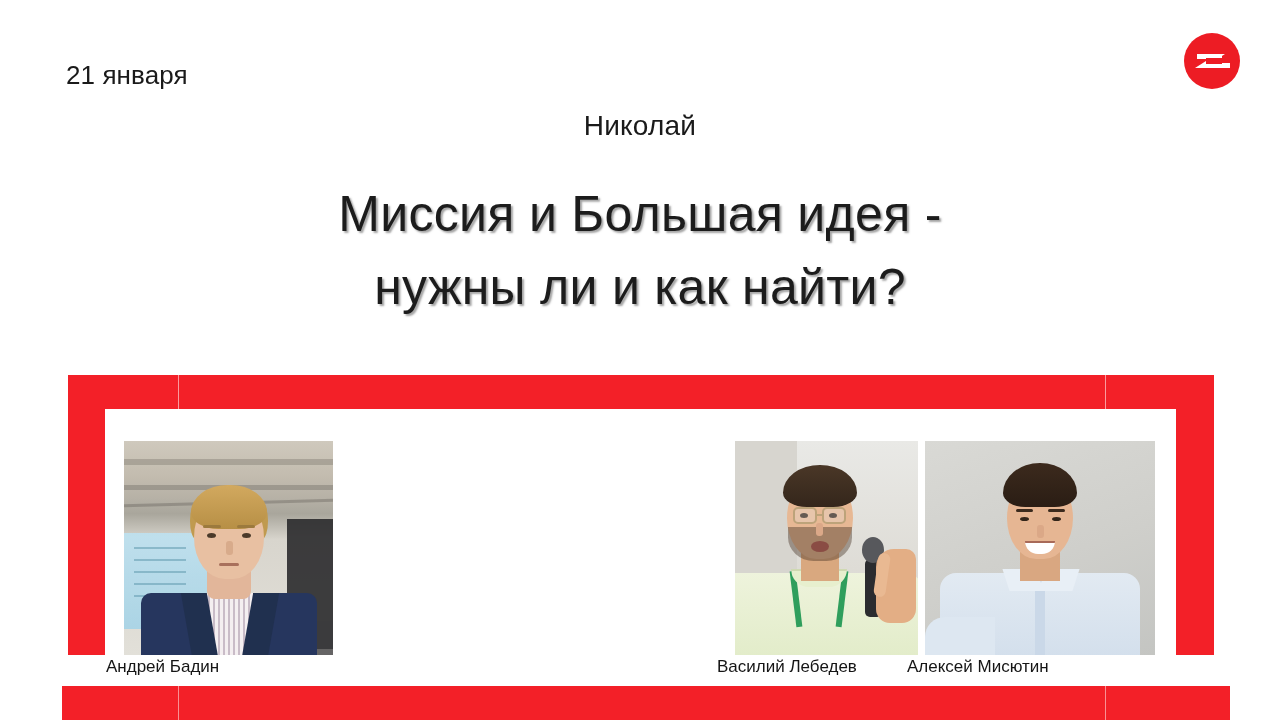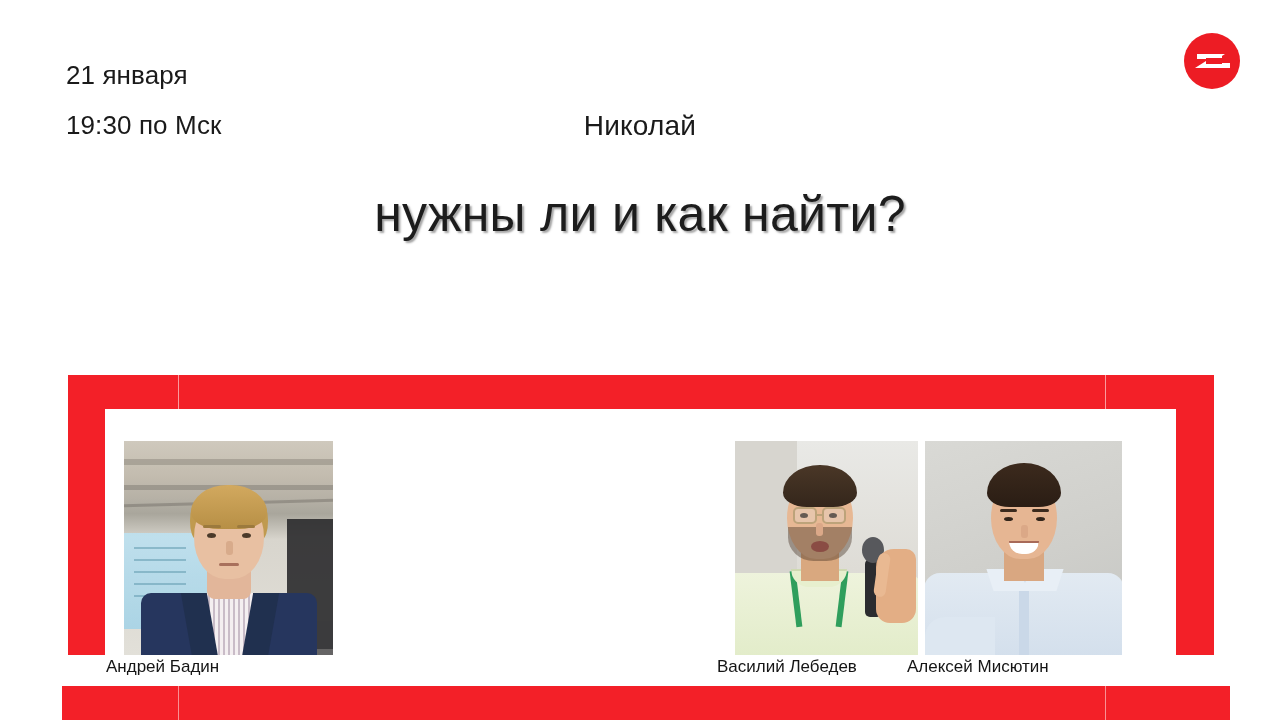--- a/index.html
+++ b/index.html
@@ -293,25 +293,25 @@
     <svg viewBox="0 0 62 62" xmlns="http://www.w3.org/2000/svg">
       <circle cx="31" cy="31" r="28" fill="#ed1c24"></circle>
       <path d="M8 24 L41 24 L41 29 L16 29 L16 24 Z" fill="#ffffff"></path>
       <path d="M12 33 L49 33 L49 38 L22 38 L22 33 Z" fill="#ffffff"></path>
       <path d="M36 24 L44 24 L22 38 L14 38 Z" fill="#ffffff"></path>
       <rect x="25" y="28" width="16" height="6" fill="#ed1c24"></rect>
     </svg>
   </div>
 
   <div class="date-line" id="date-day">21 января</div>
-  <div class="date-line" id="date-time">19:30 по Мск</div>
 
   <div id="webinar-label">Николай</div>
 
   <div id="title-block">
+    <div class="title-line">Миссия и Большая идея -</div>
     <div class="title-line">нужны ли и как найти?</div>
   </div>
 
   <div id="red-frame">
     <div class="guide-line" id="guide-left"></div>
     <div class="guide-line" id="guide-right"></div>
     <div id="frame-inner"></div>
   </div>
 
   <div id="speakers" style="z-index: 3;">
@@ -372,21 +372,21 @@
         <div class="lay nose"></div>
           <div class="lay mouth"></div>
         <div class="lay mic-b"></div>
           <div class="lay mic"></div>
         <div class="lay hand"></div>
           <div class="lay fing"></div>
       </div>
       <div class="name" style="z-index: 5;">Василий Лебедев</div>
     </div>
 
-    <div class="speaker s5" style="left:801px; width:197px;border-radius:9px;">
+    <div class="speaker s5" style="left:801px; width:230px;border-radius:9px;">
       <div class="photo">
         <div class="bg"></div>
         <div class="lay shirt"></div>
           <div class="lay plk"></div>
         <div class="lay coll1"></div>
           <div class="lay coll2"></div>
         <div class="lay armL"></div>
         <div class="lay neck"></div>
         <div class="lay head"></div>
           <div class="lay hair"></div>

